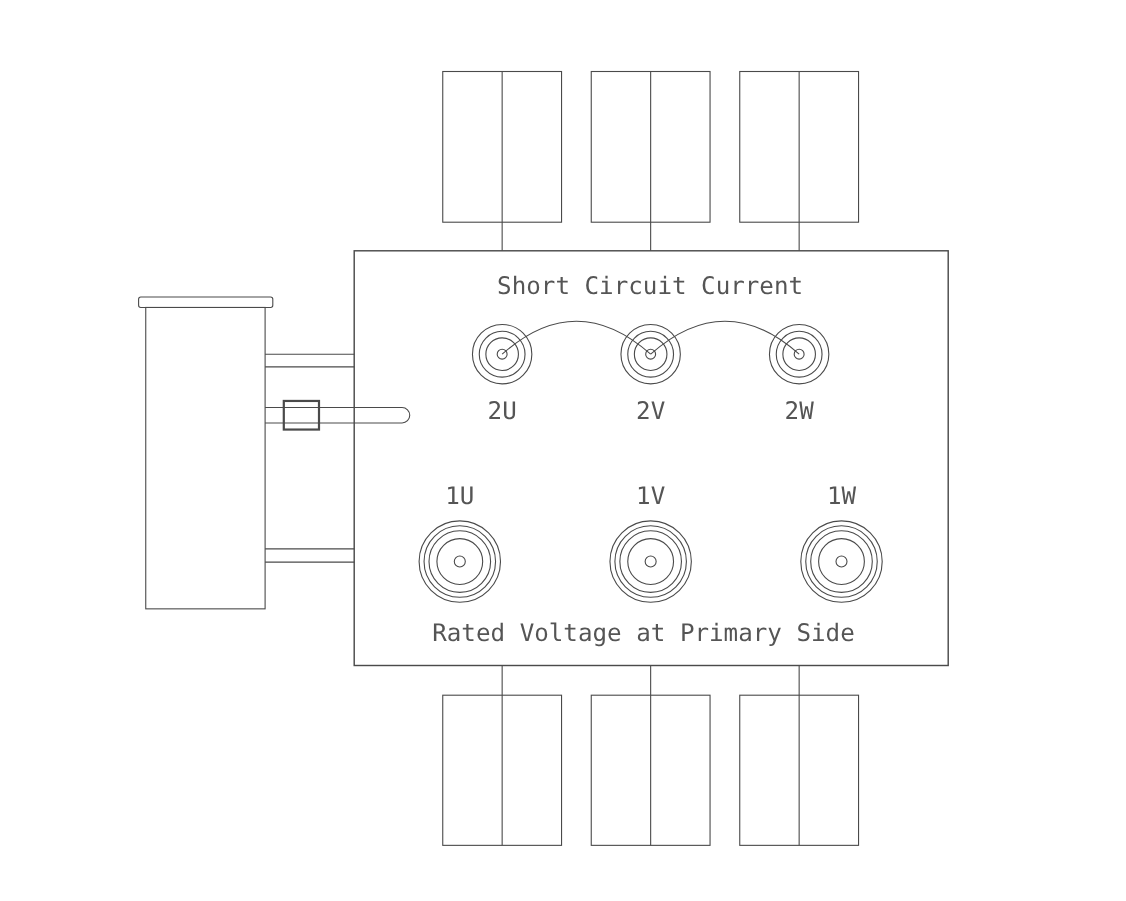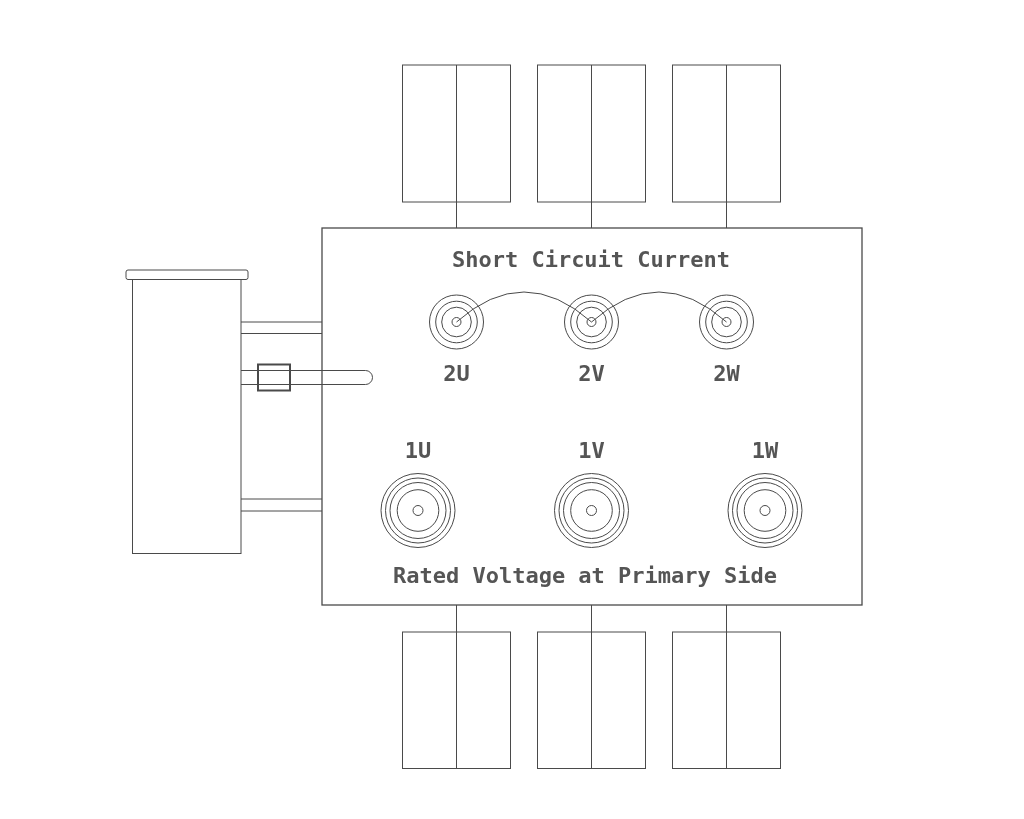--- a/index.html
+++ b/index.html
@@ -6,21 +6,20 @@
     margin: 0;
     padding: 0;
     background: #ffffff;
   }
   .stage {
     position: relative;
     width: 965px;
     height: 819px;
     background: #ffffff;
     overflow: hidden;
-    font-weight: bold;
   }
   svg { display: block; }
   .cad-text {
     font-family: "DejaVu Sans Mono", "Liberation Mono", monospace;
     font-size: 22px;
     letter-spacing: 0px;
   }
 </style>
 </head>
 <body>

